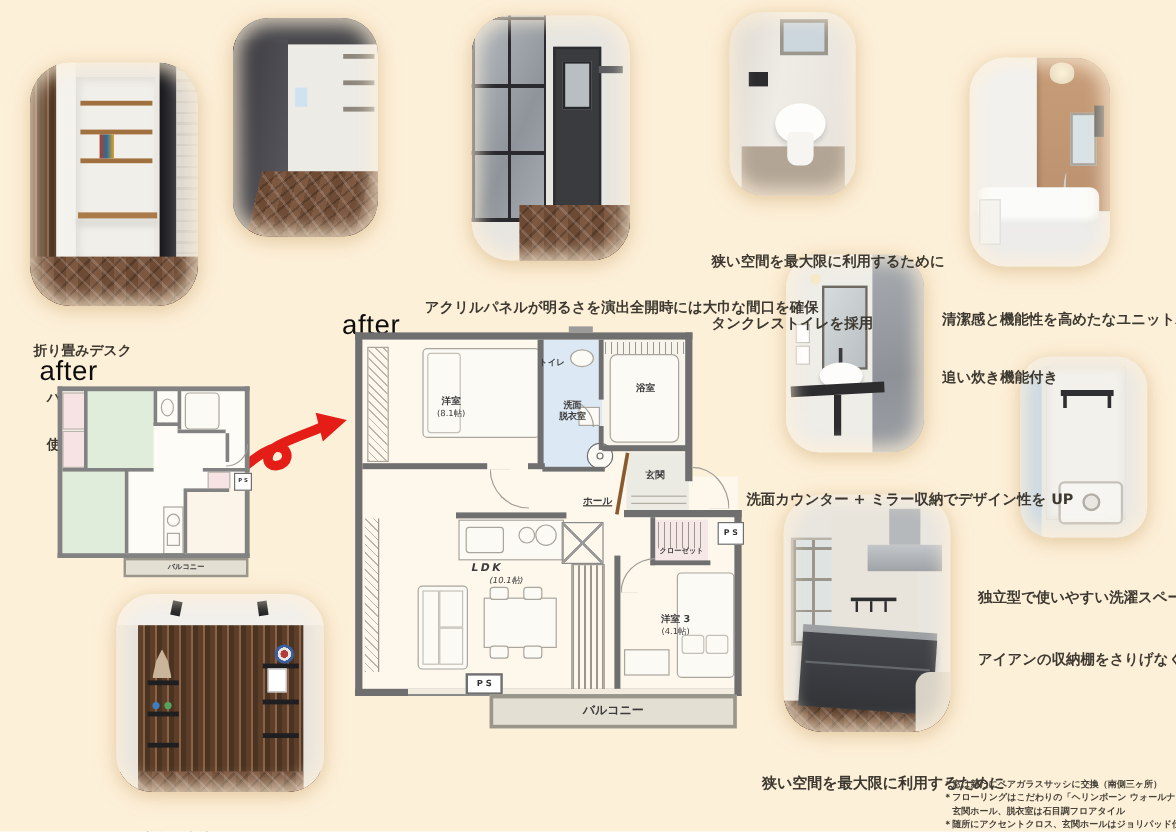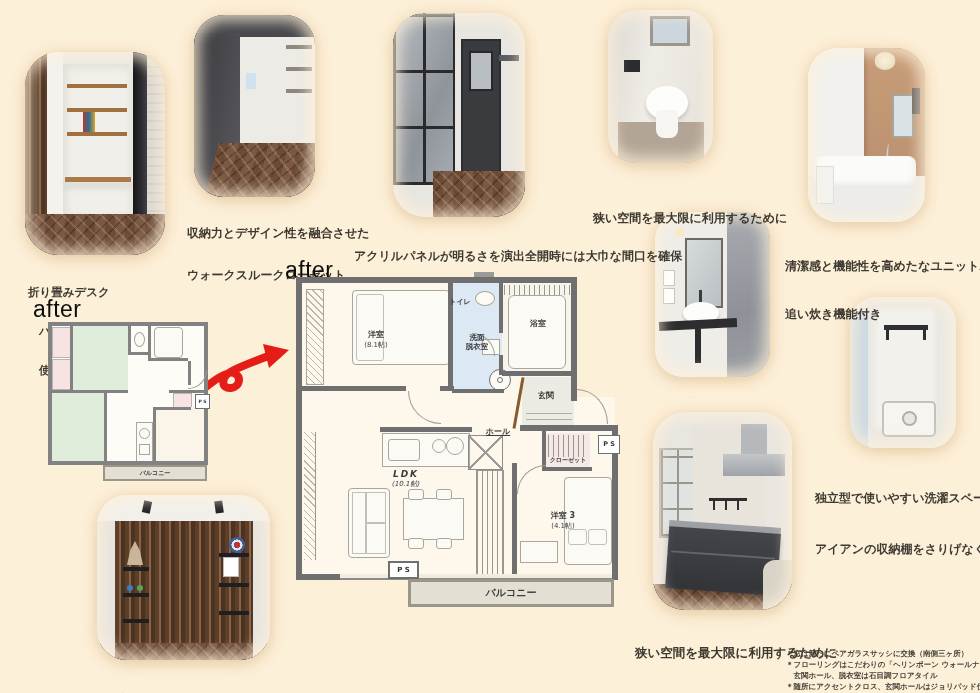--- a/index.html
+++ b/index.html
@@ -172,44 +172,44 @@
     <div class="layer" style="left:122px;top:58px;width:30px;height:4px;background:#1f1f21;"></div>
     <div class="layer" style="left:122px;top:88px;width:30px;height:4px;background:#1f1f21;"></div>
     <div class="layer" style="left:122px;top:116px;width:30px;height:4px;background:#1f1f21;"></div>
     <div class="layer" style="left:132px;top:42px;width:16px;height:16px;background:radial-gradient(circle,#b23a3a 0 28%,#e8e5df 30% 48%,#3b5fa0 50% 100%);border-radius:50%;"></div>
     <div class="layer" style="left:126px;top:62px;width:14px;height:18px;background:#fff;border:1px solid #bbb;"></div>
     <div class="layer hb" style="left:0;top:148px;width:173px;height:17px;"></div>
     <div class="layer" style="left:0;top:26px;width:18px;height:139px;background:#e7e4de;"></div>
     <div class="layer" style="left:156px;top:26px;width:17px;height:139px;background:#e7e4de;"></div>
   </div>
 
-  <div class="cap" style="left:187px;top:198px;">
-    <span class="cl">収納力とデザイン性を融合させた</span>
-    <span class="cl">ウォークスルークローゼット</span>
-  </div>
 
   <div class="cap" style="left:28px;top:260px;font-size:11.5px;line-height:13px;">
     <span class="cl">折り畳みデスク</span>
     <span class="cl ind">パソコン利用に最適！</span>
     <span class="cl ind">使われないときには棚ごと収納</span>
   </div>
 
   <div class="cap" style="left:343px;top:221px;">
     <span class="cl ind">アクリルパネルが明るさを演出全開時には大巾な間口を確保</span>
   </div>
 
   <div class="cap" style="left:593px;top:176px;line-height:17px;">
     <span class="cl">狭い空間を最大限に利用するために</span>
+    <span class="cl">タンクレストイレを採用</span>
   </div>
 
   <div class="cap" style="left:785px;top:226px;line-height:16px;">
     <span class="cl">清潔感と機能性を高めたなユニットバス</span>
     <span class="cl">追い炊き機能付き</span>
   </div>
 
+  <div class="cap" style="left:622px;top:381px;">
+    <span class="cl">洗面カウンター + ミラー収納でデザイン性を UP</span>
+  </div>
 
   <div class="cap" style="left:815px;top:456px;line-height:17px;">
     <span class="cl">独立型で使いやすい洗濯スペース</span>
     <span class="cl">アイアンの収納棚をさりげなく設置</span>
   </div>
 
   <div class="cap" style="left:635px;top:613px;font-size:12.5px;line-height:16px;">
     <span class="cl">狭い空間を最大限に利用するために</span>
     
   </div>
@@ -372,26 +372,26 @@
     <div class="plbl" style="left:158px;top:56px;width:46px;font-size:7.5px;line-height:9px;">
       <span>洗面</span><br>
       <span>脱衣室</span>
     </div>
     <div class="plbl" style="left:220px;top:42px;width:44px;">
       <span>浴室</span>
     </div>
     <div class="plbl" style="left:228px;top:114px;width:44px;">
       <span>玄関</span>
     </div>
-    <div class="plbl" style="left:180px;top:150px;width:44px;text-decoration:underline;">
+    <div class="plbl" style="left:180px;top:136px;width:44px;text-decoration:underline;">
       <span>ホール</span>
     </div>
     <div class="plbl" style="left:80px;top:192px;width:60px;font-size:9px;letter-spacing:2px;font-style:italic;">
       <span>LDK</span>
-      <span class="sub" style="letter-spacing:0;">(10.1帖)</span>
+      <span class="sub" style="letter-spacing:0;text-align:right;">(10.1帖)</span>
     </div>
     <div class="plbl" style="left:248px;top:178px;width:48px;font-size:6px;">
       <span>クローゼット</span>
     </div>
     <div class="plbl" style="left:240px;top:234px;width:54px;">
       <span>洋室 3</span>
       <span class="sub">(4.1帖)</span>
     </div>
     <div class="psbox" style="left:302px;top:158px;width:20px;height:17px;line-height:17px;font-size:6.5px;">
       <span>P S</span>

